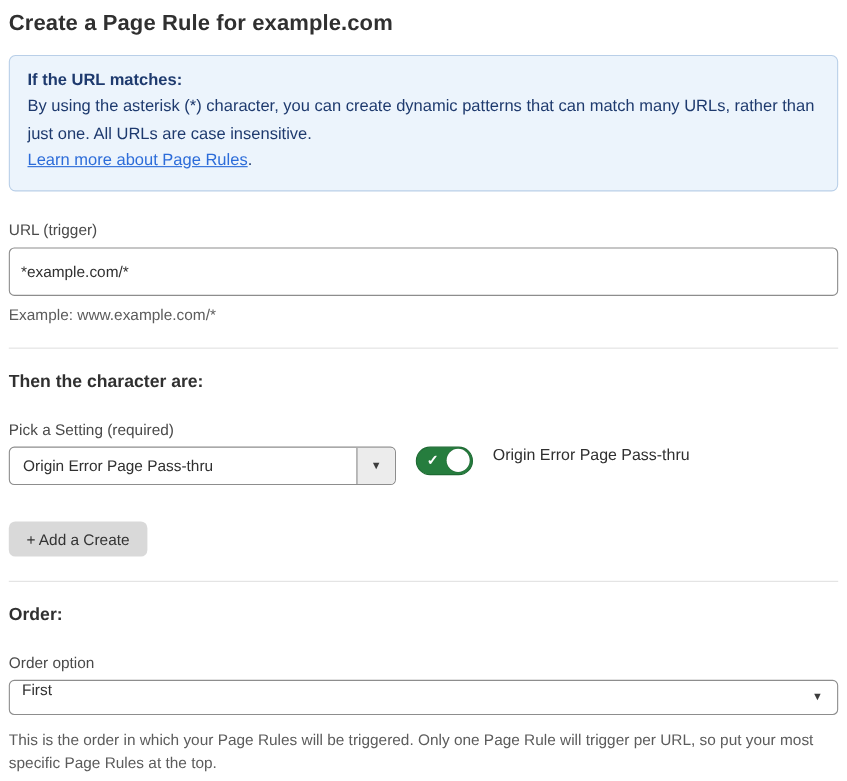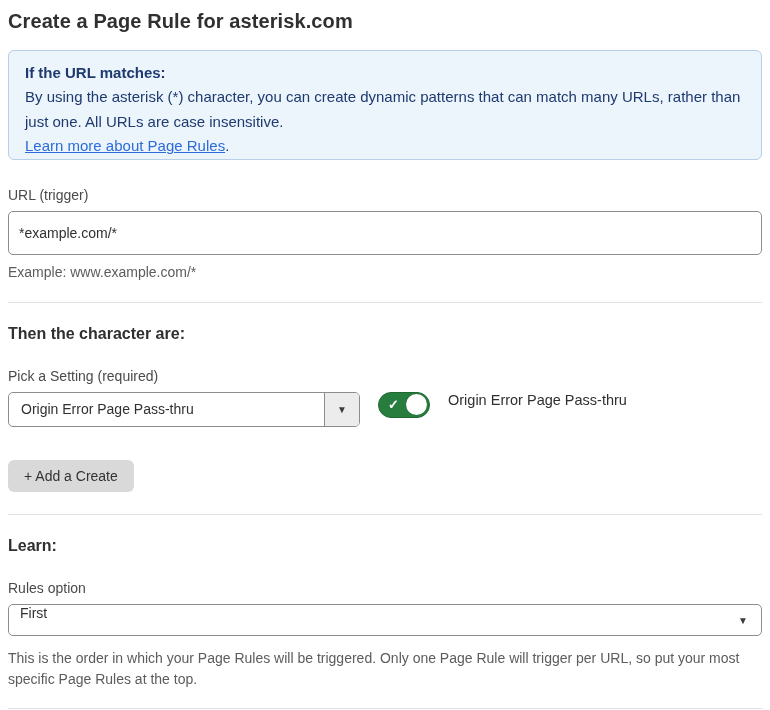--- a/index.html
+++ b/index.html
@@ -28,21 +28,21 @@
 
   .page-title {
     font-size: 20px; font-weight: 700; color: var(--text-dark);
     margin: 0 0 17px; letter-spacing: 0.1px;
   }
 
   .info-box {
     background: var(--info-bg);
     border: 1px solid var(--info-border);
     border-radius: 6px;
-    padding: 10px 16px 0;
+    padding: 10px 16px 14px;
     color: var(--info-text);
     font-size: 15px; line-height: 1.63;
     margin-bottom: 27px;
   }
   .info-heading { font-weight: 700; }
   .info-link { color: var(--link-blue); text-decoration: underline; cursor: pointer; }
   .info-link-suffix { color: var(--info-text); }
 
   .field-label { font-size: 14px; color: var(--text-mid); margin: 0 0 8px; }
 
@@ -111,21 +111,21 @@
 
   .order-helper { font-size: 14px; color: var(--text-muted); line-height: 1.55; margin-top: 12px; }
 
   .footer-divider { margin: 17px 0 16px; }
 </style>
 </head>
 <body>
 
 <div class="container">
 
-  <h1 class="page-title">Create a Page Rule for asterisk.com</h1>
+  <h1 class="page-title">Create a Page Rule for example.com</h1>
 
   <aside class="info-box">
     <div class="info-heading">If the URL matches:</div>
     <div class="info-body">By using the asterisk (*) character, you can create dynamic patterns that can match many URLs, rather than just one. All URLs are case insensitive.</div>
     <div>
       <a class="info-link">Learn more about Page Rules</a><span class="info-link-suffix">.</span>
     </div>
   </aside>
 
   <div class="field-label">URL (trigger)</div>
@@ -149,23 +149,23 @@
       <span class="toggle-check">✓</span>
       <span class="toggle-knob"></span>
     </div>
     <div class="toggle-text">Origin Error Page Pass-thru</div>
   </div>
 
   <button class="btn btn-gray add-setting">+ Add a Create</button>
 
   <hr class="divider">
 
-  <h2 class="section-heading">Learn:</h2>
+  <h2 class="section-heading">Order:</h2>
 
-  <div class="field-label">Rules option</div>
+  <div class="field-label">Order option</div>
 
   <div class="full-select">
     <span>First</span>
     <span class="chevron">▼</span>
   </div>
 
   <div class="order-helper">This is the order in which your Page Rules will be triggered. Only one Page Rule will trigger per URL, so put your most specific Page Rules at the top.</div>
 
   <hr class="divider footer-divider">
 

